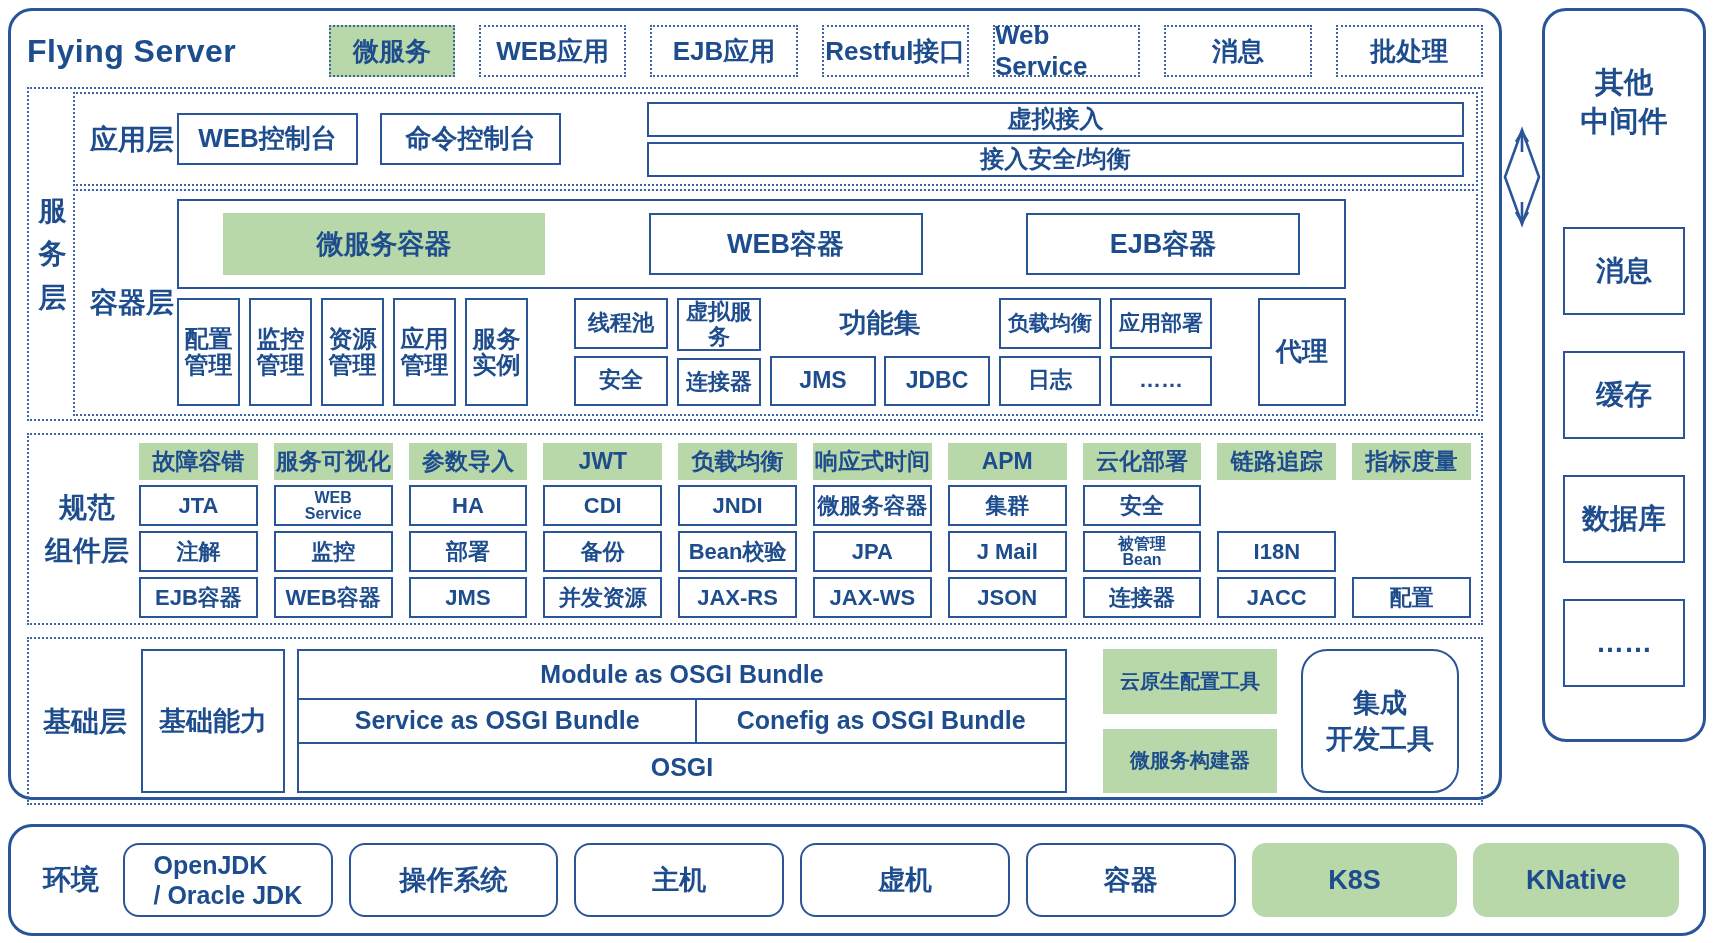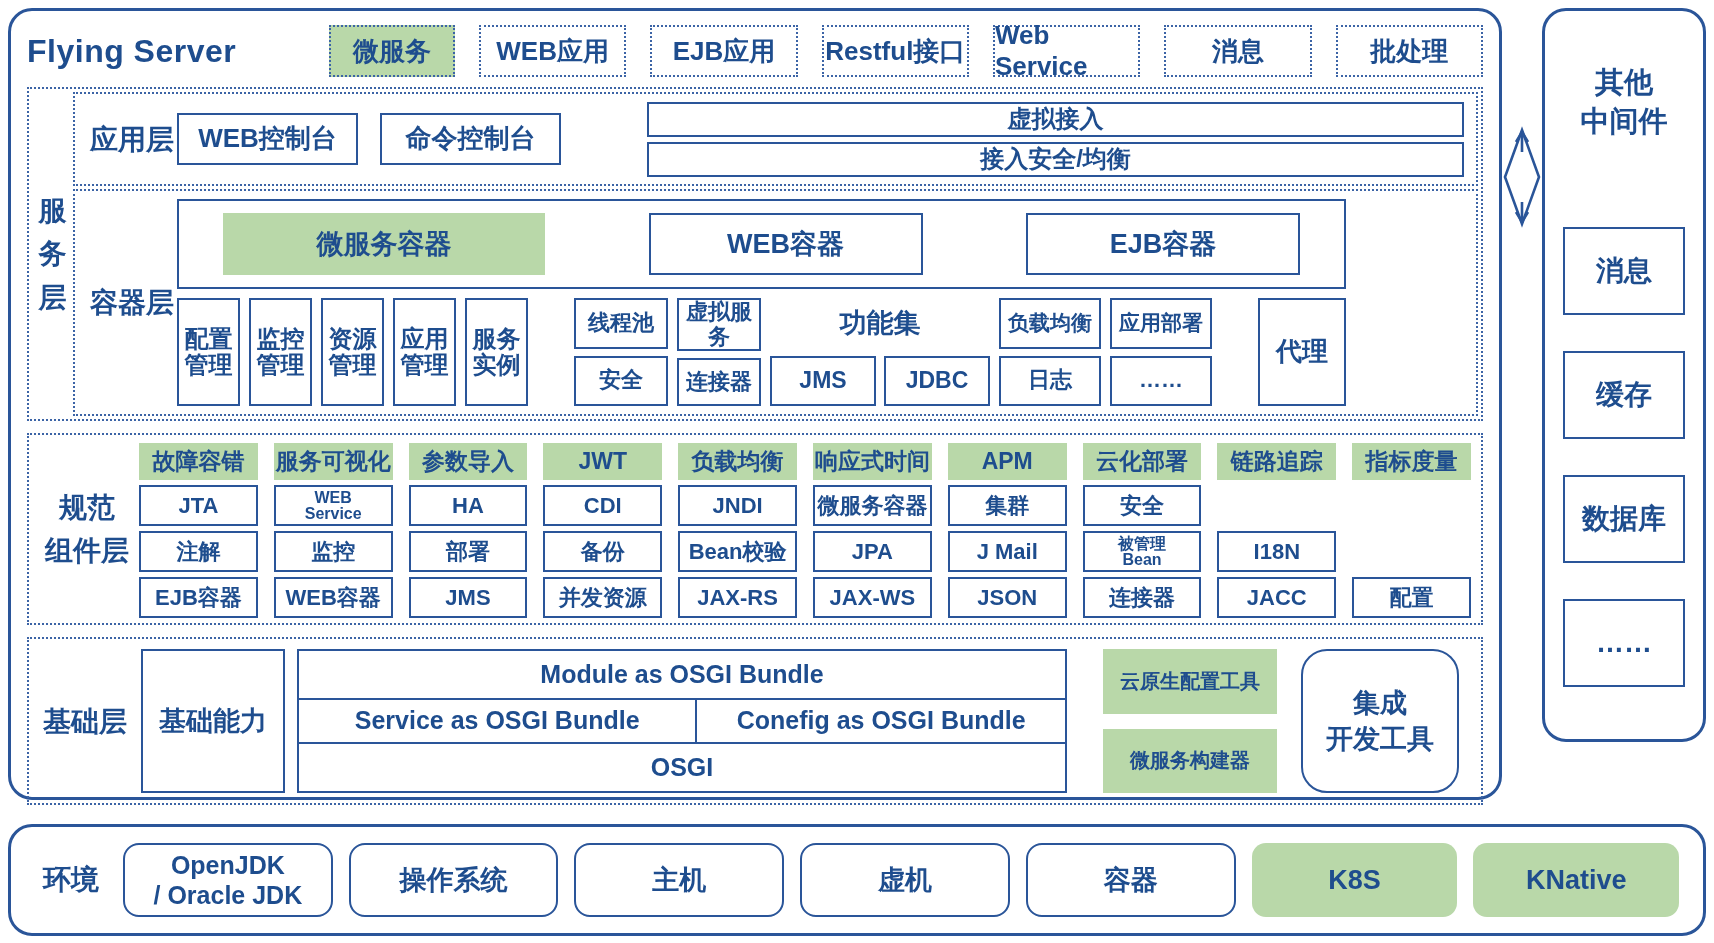--- a/index.html
+++ b/index.html
@@ -72,21 +72,21 @@
   .gtool{flex:1;display:flex;align-items:center;justify-content:center;font-size:20px;background:var(--g);}
   #ide-box{width:158px;margin-left:12px;font-size:27px;line-height:1.35;border-radius:26px;}
 
   
   #rp-title{margin-top:52px;font-size:29px;text-align:center;line-height:1.35;white-space:pre-line;}
   #rp-items{margin-top:86px;display:flex;flex-direction:column;gap:36px;}
   .rp-box{width:118px;height:84px;border:2.5px solid var(--b);display:flex;align-items:center;justify-content:center;font-size:28px;}
 
   
   .env-label{width:72px;font-size:28px;text-align:center;flex:0 0 auto;}
-  .env-box{flex:1;height:74px;border:2.5px solid var(--b);border-radius:16px;display:flex;align-items:center;justify-content:center;font-size:27px;text-align:center;white-space:pre-line;line-height:1.2;box-sizing:border-box;}
+  .env-box{flex:1;height:74px;border:2.5px solid var(--b);border-radius:16px;display:flex;align-items:center;justify-content:center;font-size:27px;text-align:left;white-space:pre-line;line-height:1.2;box-sizing:border-box;}
   .env-box.greenbg{border:none;border-radius:14px;}
 
   #diamond{position:absolute;left:1498px;top:122px;}
 </style>
 </head>
 <body>
 
 <div id="stage">
 
   <div class="panel" id="main-panel">

